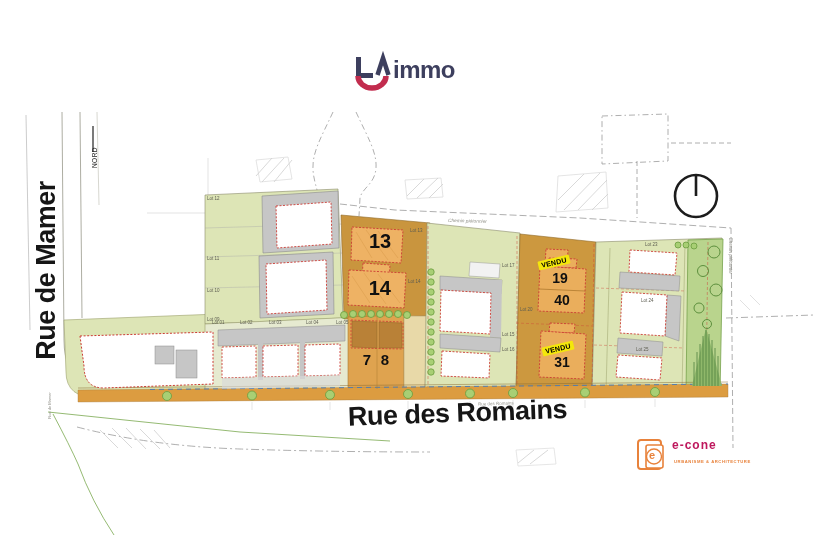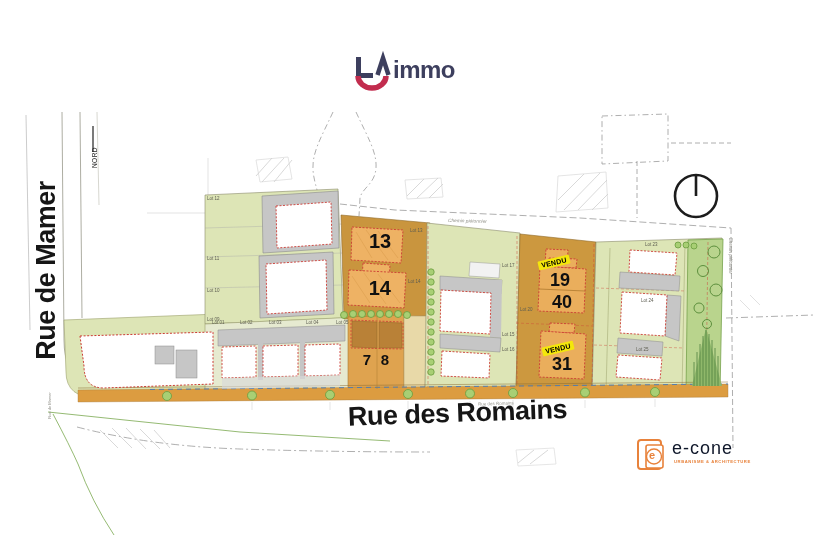--- a/index.html
+++ b/index.html
@@ -7,37 +7,37 @@
           font-family:"Liberation Sans",sans-serif;}
   #plan-svg{position:absolute;left:0;top:0;}
   .t{position:absolute;white-space:nowrap;}
   .street-big{font-weight:bold;color:#161616;font-size:27px;letter-spacing:-0.5px;}
   .street-left{left:-84px;top:255px;width:260px;text-align:center;transform:rotate(-90deg);}
   .street-bottom{left:348px;top:398px;width:210px;text-align:center;transform:rotate(-2deg);}
   .tiny{font-size:4.5px;color:#8d8d85;}
   .lotlbl{position:absolute;font-size:4.5px;color:#5c5c50;}
   .num{position:absolute;font-weight:bold;color:#101010;text-align:center;line-height:1;}
   .n20{font-size:20px;width:30px;}
-  .n18{font-size:18px;width:30px;}
+  .n18{font-size:14px;width:30px;}
   .n15{font-size:15px;width:16px;}
   .vendu{position:absolute;background:#f4e70b;color:#000;font-size:7px;font-weight:bold;
          padding:1px 3px;transform:rotate(-13deg);letter-spacing:0.3px;border-radius:1px;}
   .nord{left:79px;top:154px;width:30px;text-align:center;font-size:6.5px;color:#222;
         letter-spacing:0.5px;transform:rotate(-90deg);}
   .chemin-top{left:448px;top:219px;width:80px;font-size:4.8px;font-style:italic;color:#909088;
               transform:rotate(1.5deg);}
   .chemin-right{left:699px;top:266px;width:62px;font-size:4.5px;font-style:italic;color:#909088;
                 transform:rotate(90deg);}
   .mamer-small{left:24px;top:403px;width:50px;text-align:center;font-size:4px;color:#8d8d85;
                transform:rotate(-90deg);}
   .romains-small{left:478px;top:401px;font-size:4.5px;color:#9a9a92;transform:rotate(-2deg);}
   .logo-immo{position:absolute;left:41px;top:6px;font-size:24px;font-weight:bold;
              color:#3d3f5e;letter-spacing:-0.5px;}
-  .econe-name{position:absolute;left:672px;top:438px;font-size:18px;font-weight:normal;
-              color:#0f172a;letter-spacing:1px;}
+  .econe-name{position:absolute;left:672px;top:438px;font-size:12px;font-weight:bold;
+              color:#be185d;letter-spacing:1px;}
   .econe-tag{position:absolute;left:674px;top:459px;font-size:4.2px;font-weight:bold;
              color:#e8823b;letter-spacing:0.55px;}
   .econe-e{position:absolute;left:649px;top:449px;font-size:11px;font-weight:bold;color:#e8823b;}
 </style>
 </head>
 <body>
 
 <div id="canvas">
 
   <svg id="plan-svg" width="814" height="543" viewBox="0 0 814 543">

